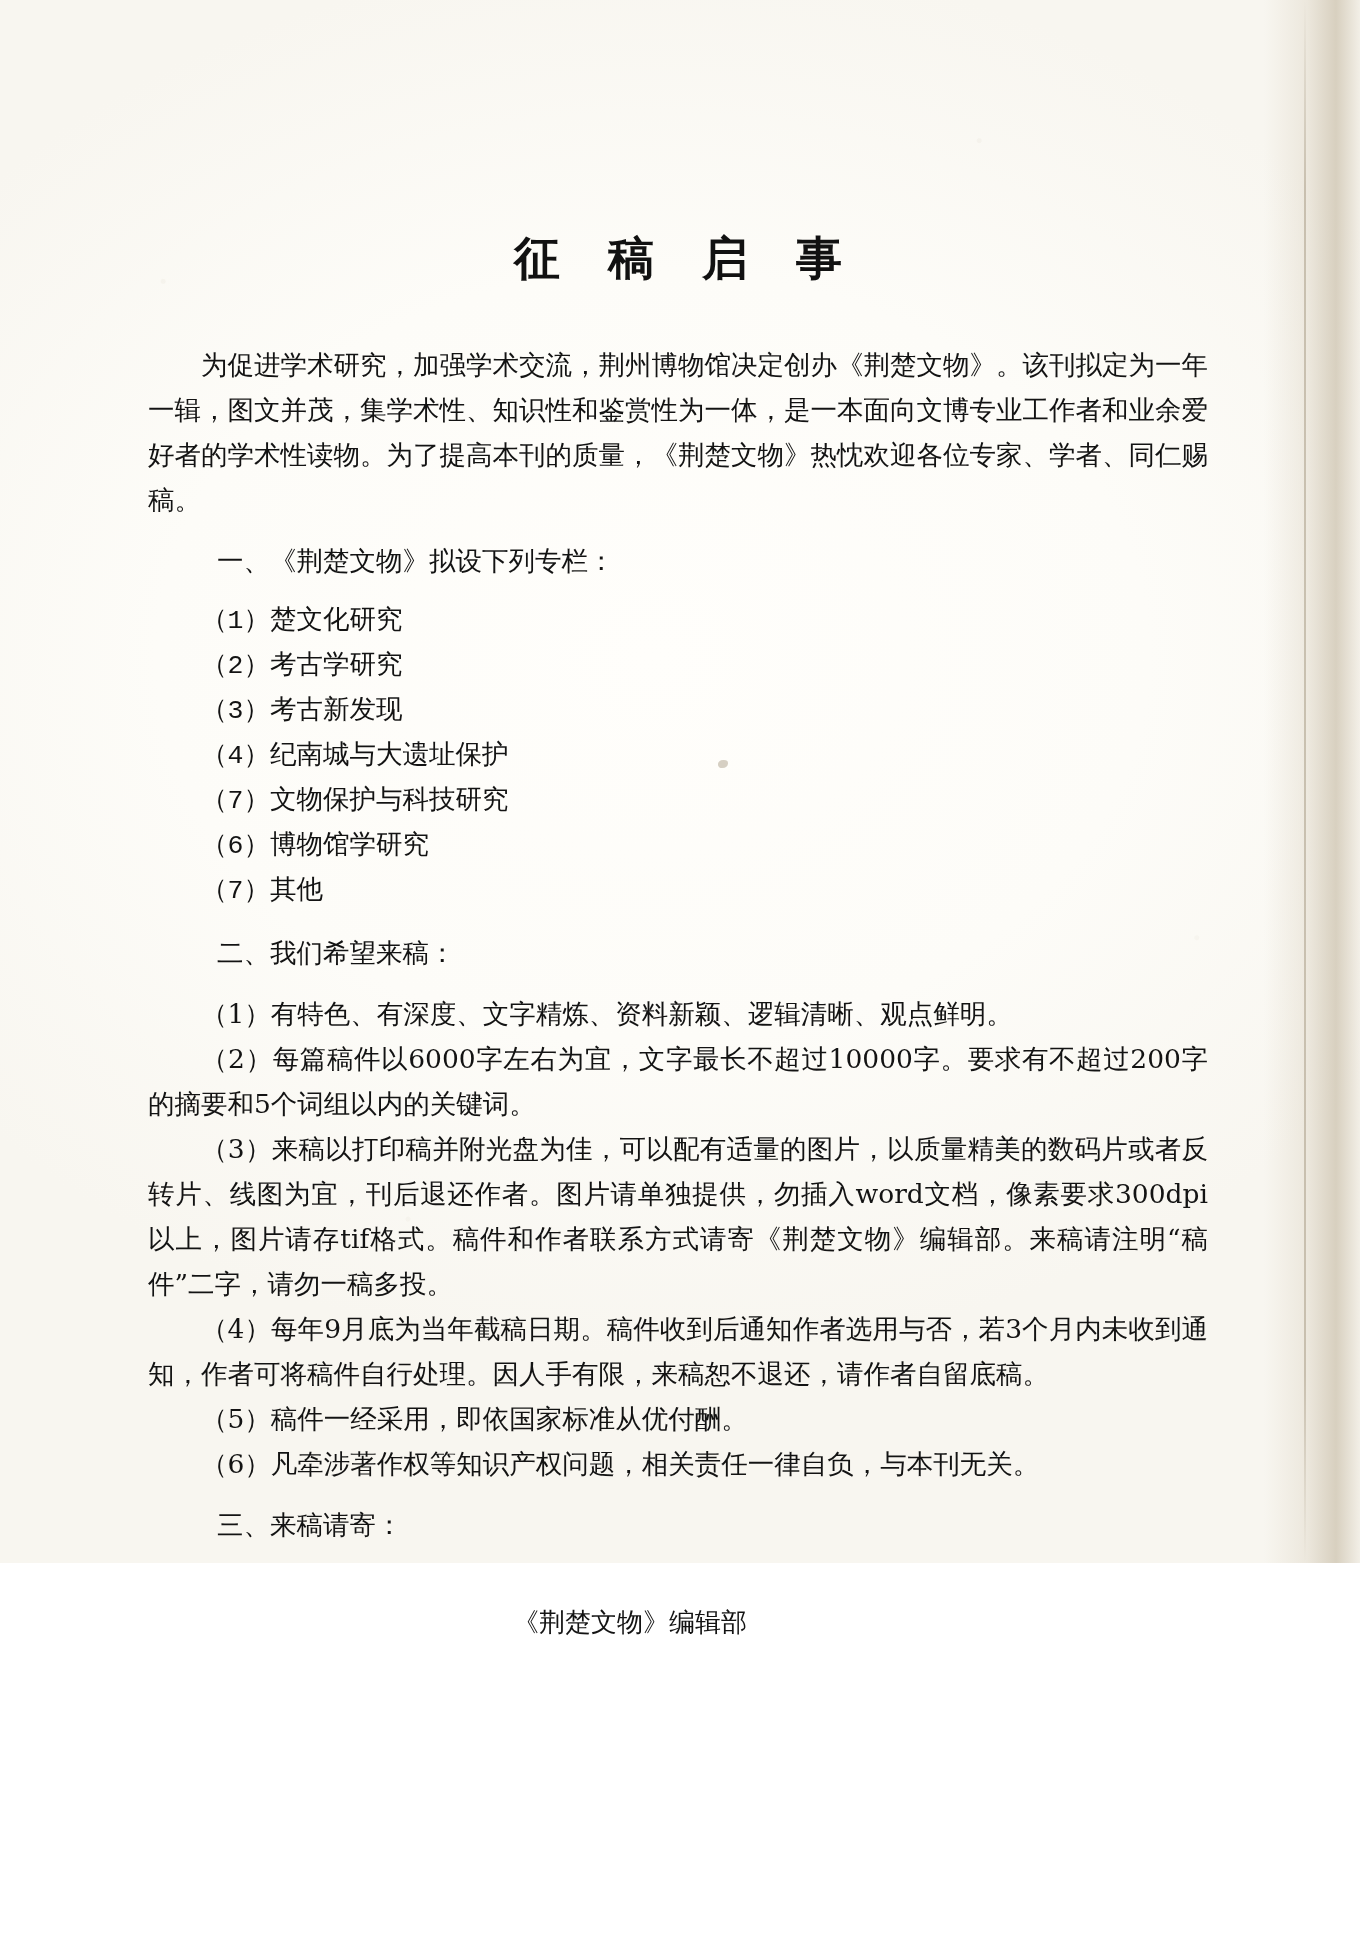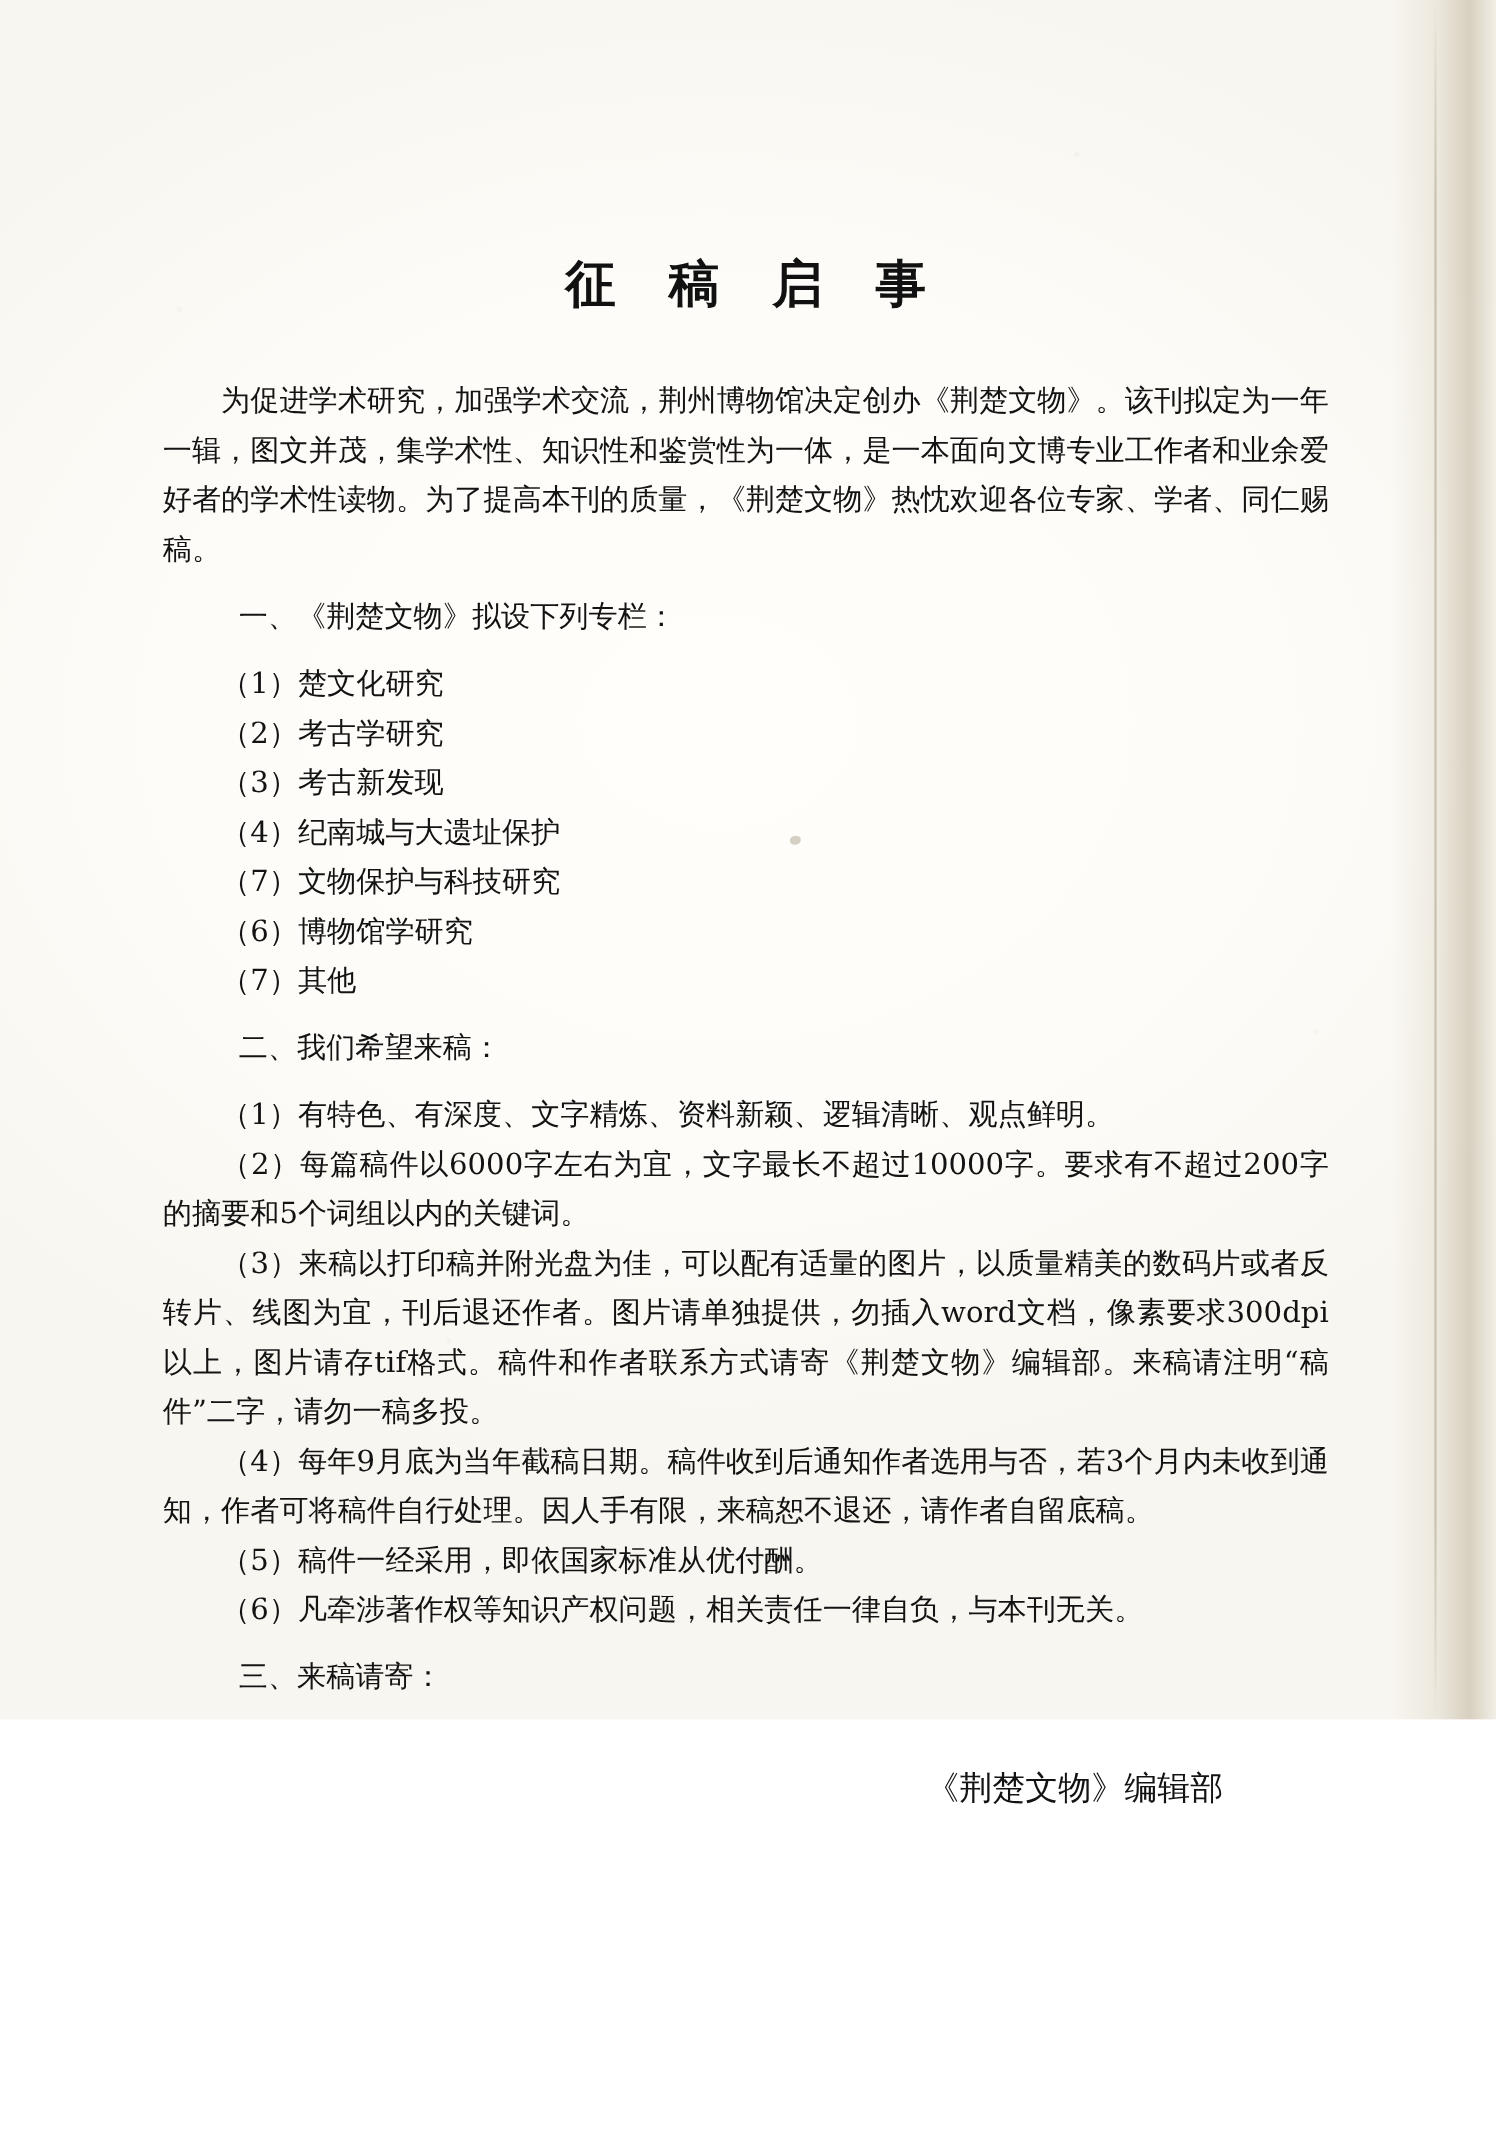--- a/index.html
+++ b/index.html
@@ -80,38 +80,39 @@
     margin: 0;
     text-align: justify;
     text-justify: inter-ideograph;
   }
   p.indent2 {
     text-indent: 2em;
   }
   .list-item {
     margin: 0;
     text-indent: 2em;
+    font-family: Liberation Mono, monospace;
   }
   .section-head {
     margin: 16px;
     text-indent: 2em;
   }
   .addr-line {
     margin: 0;
     text-indent: 0;
     padding-left: 0.1em;
   }
   .addr-block {
     margin-top: 0;
   }
   .signature {
     margin-top: 58px;
-    text-align: right;
+    text-align: center;
     padding-right: 96px;
-    font-size: 30px;
+    font-size: 26px;
     color: #131313;
   }
   .speck {
     position: absolute;
     left: 718px;
     top: 760px;
     width: 10px;
     height: 8px;
     background: rgba(180,170,150,0.55);
     border-radius: 50% 40% 55% 45%;

